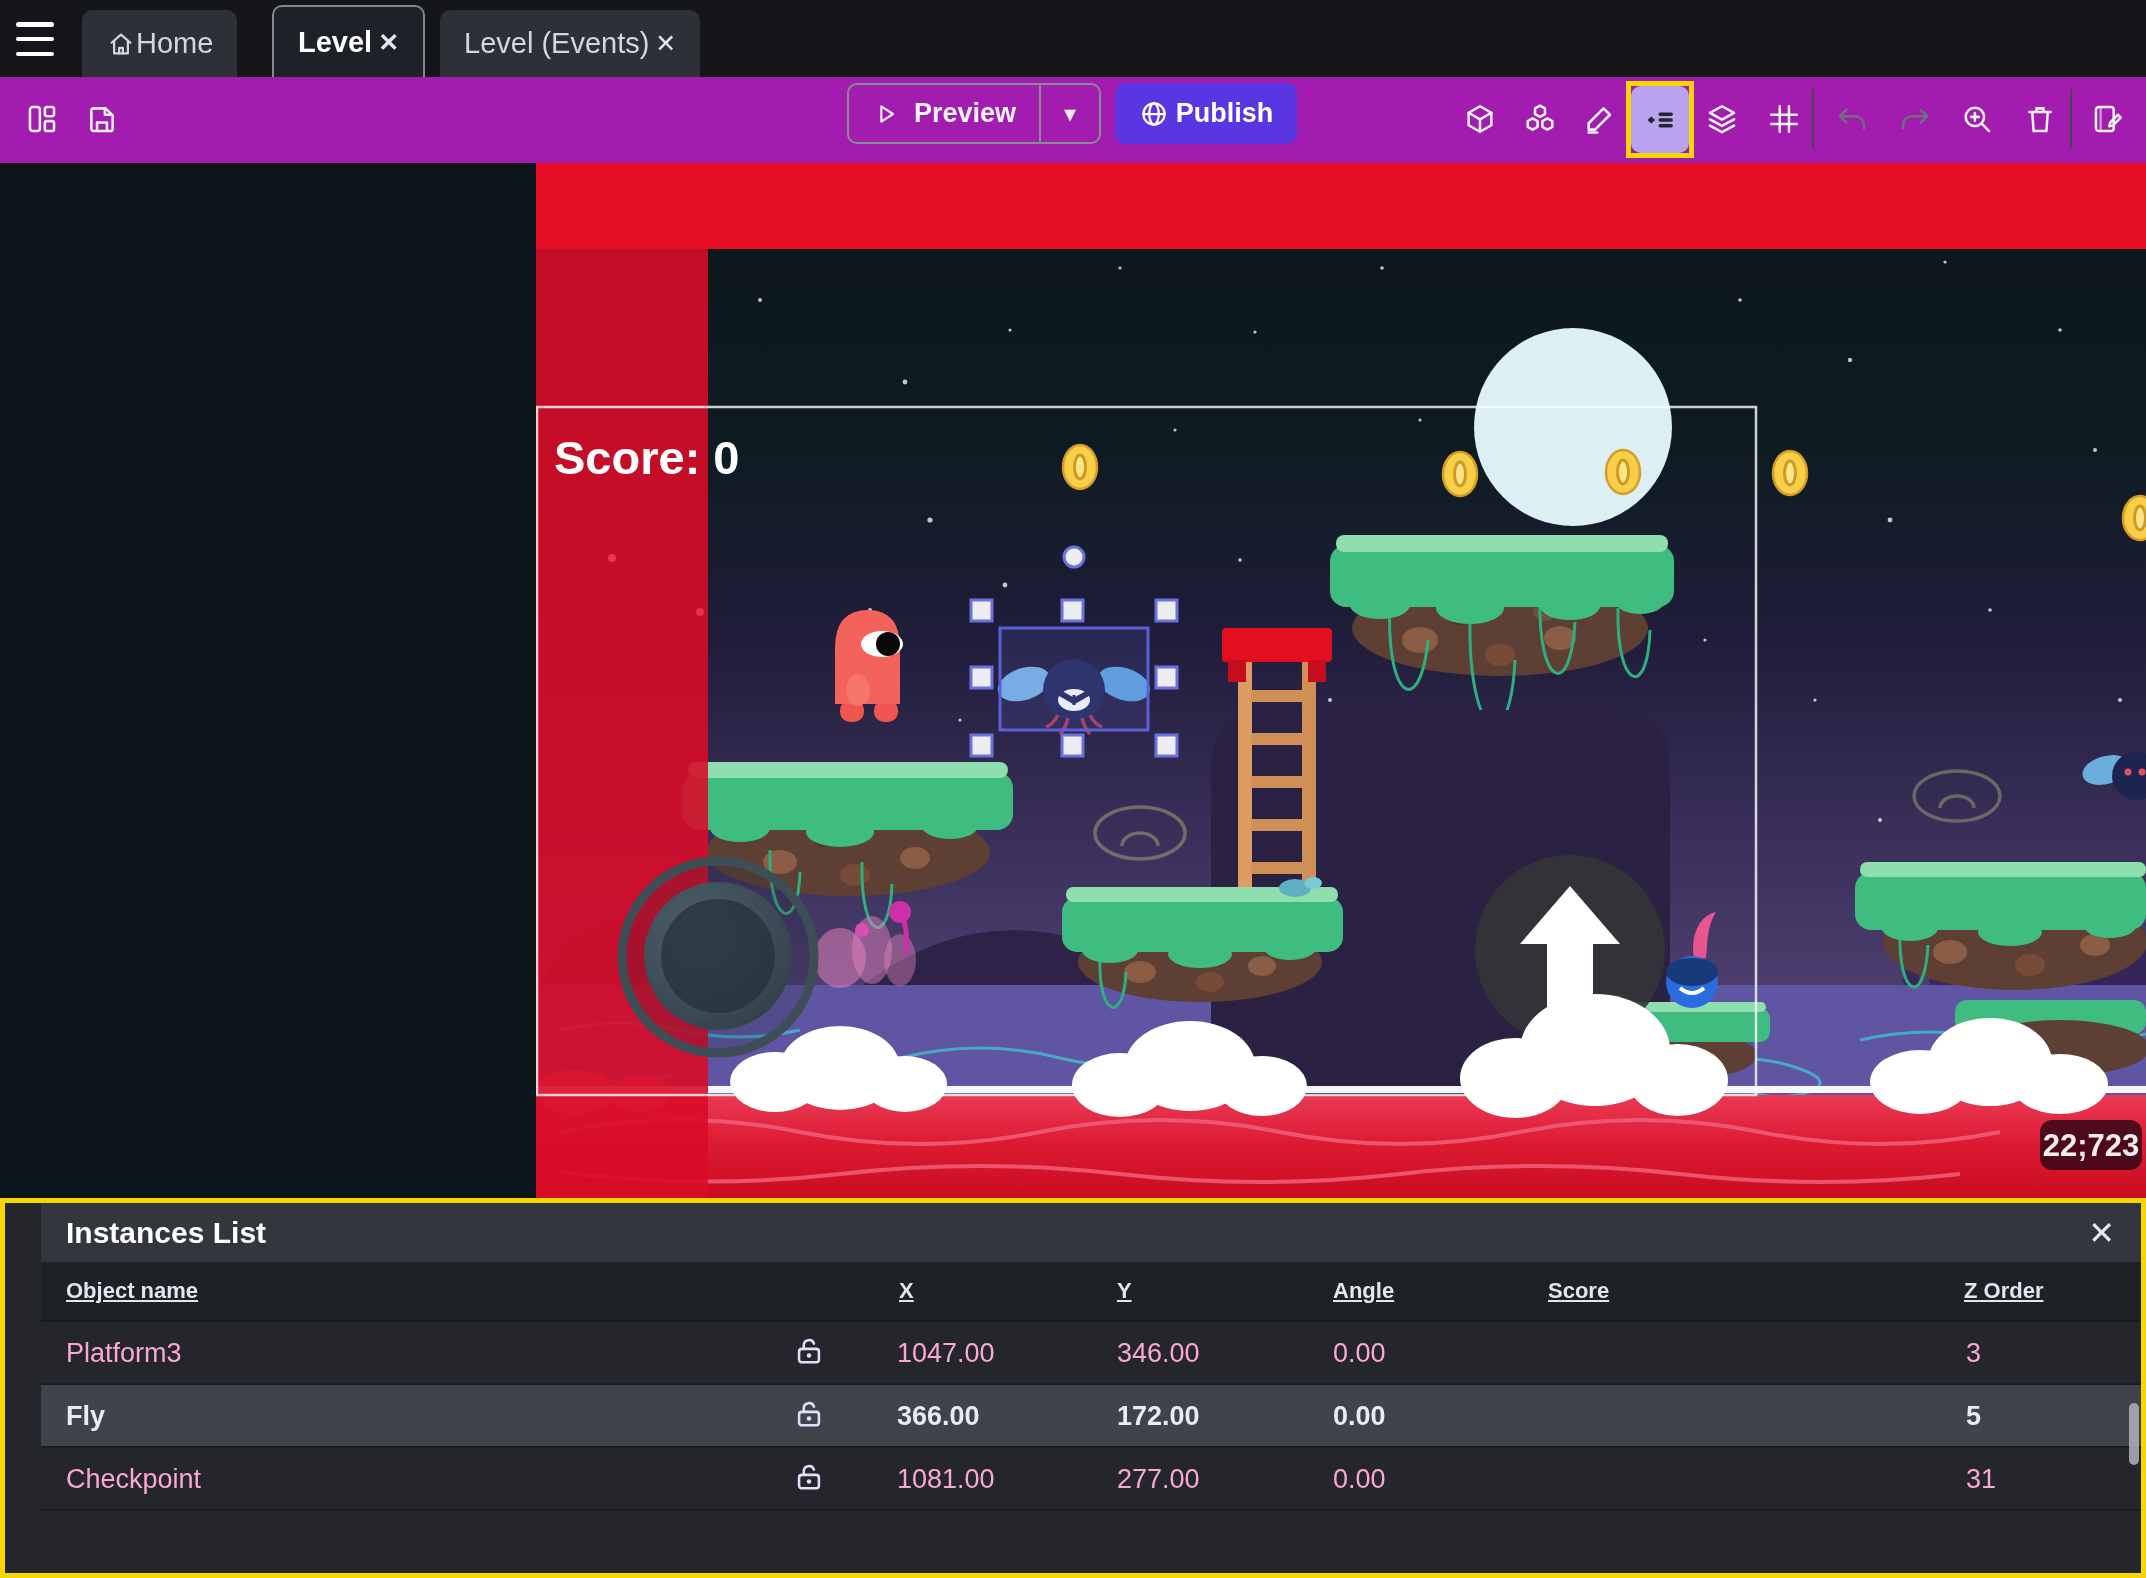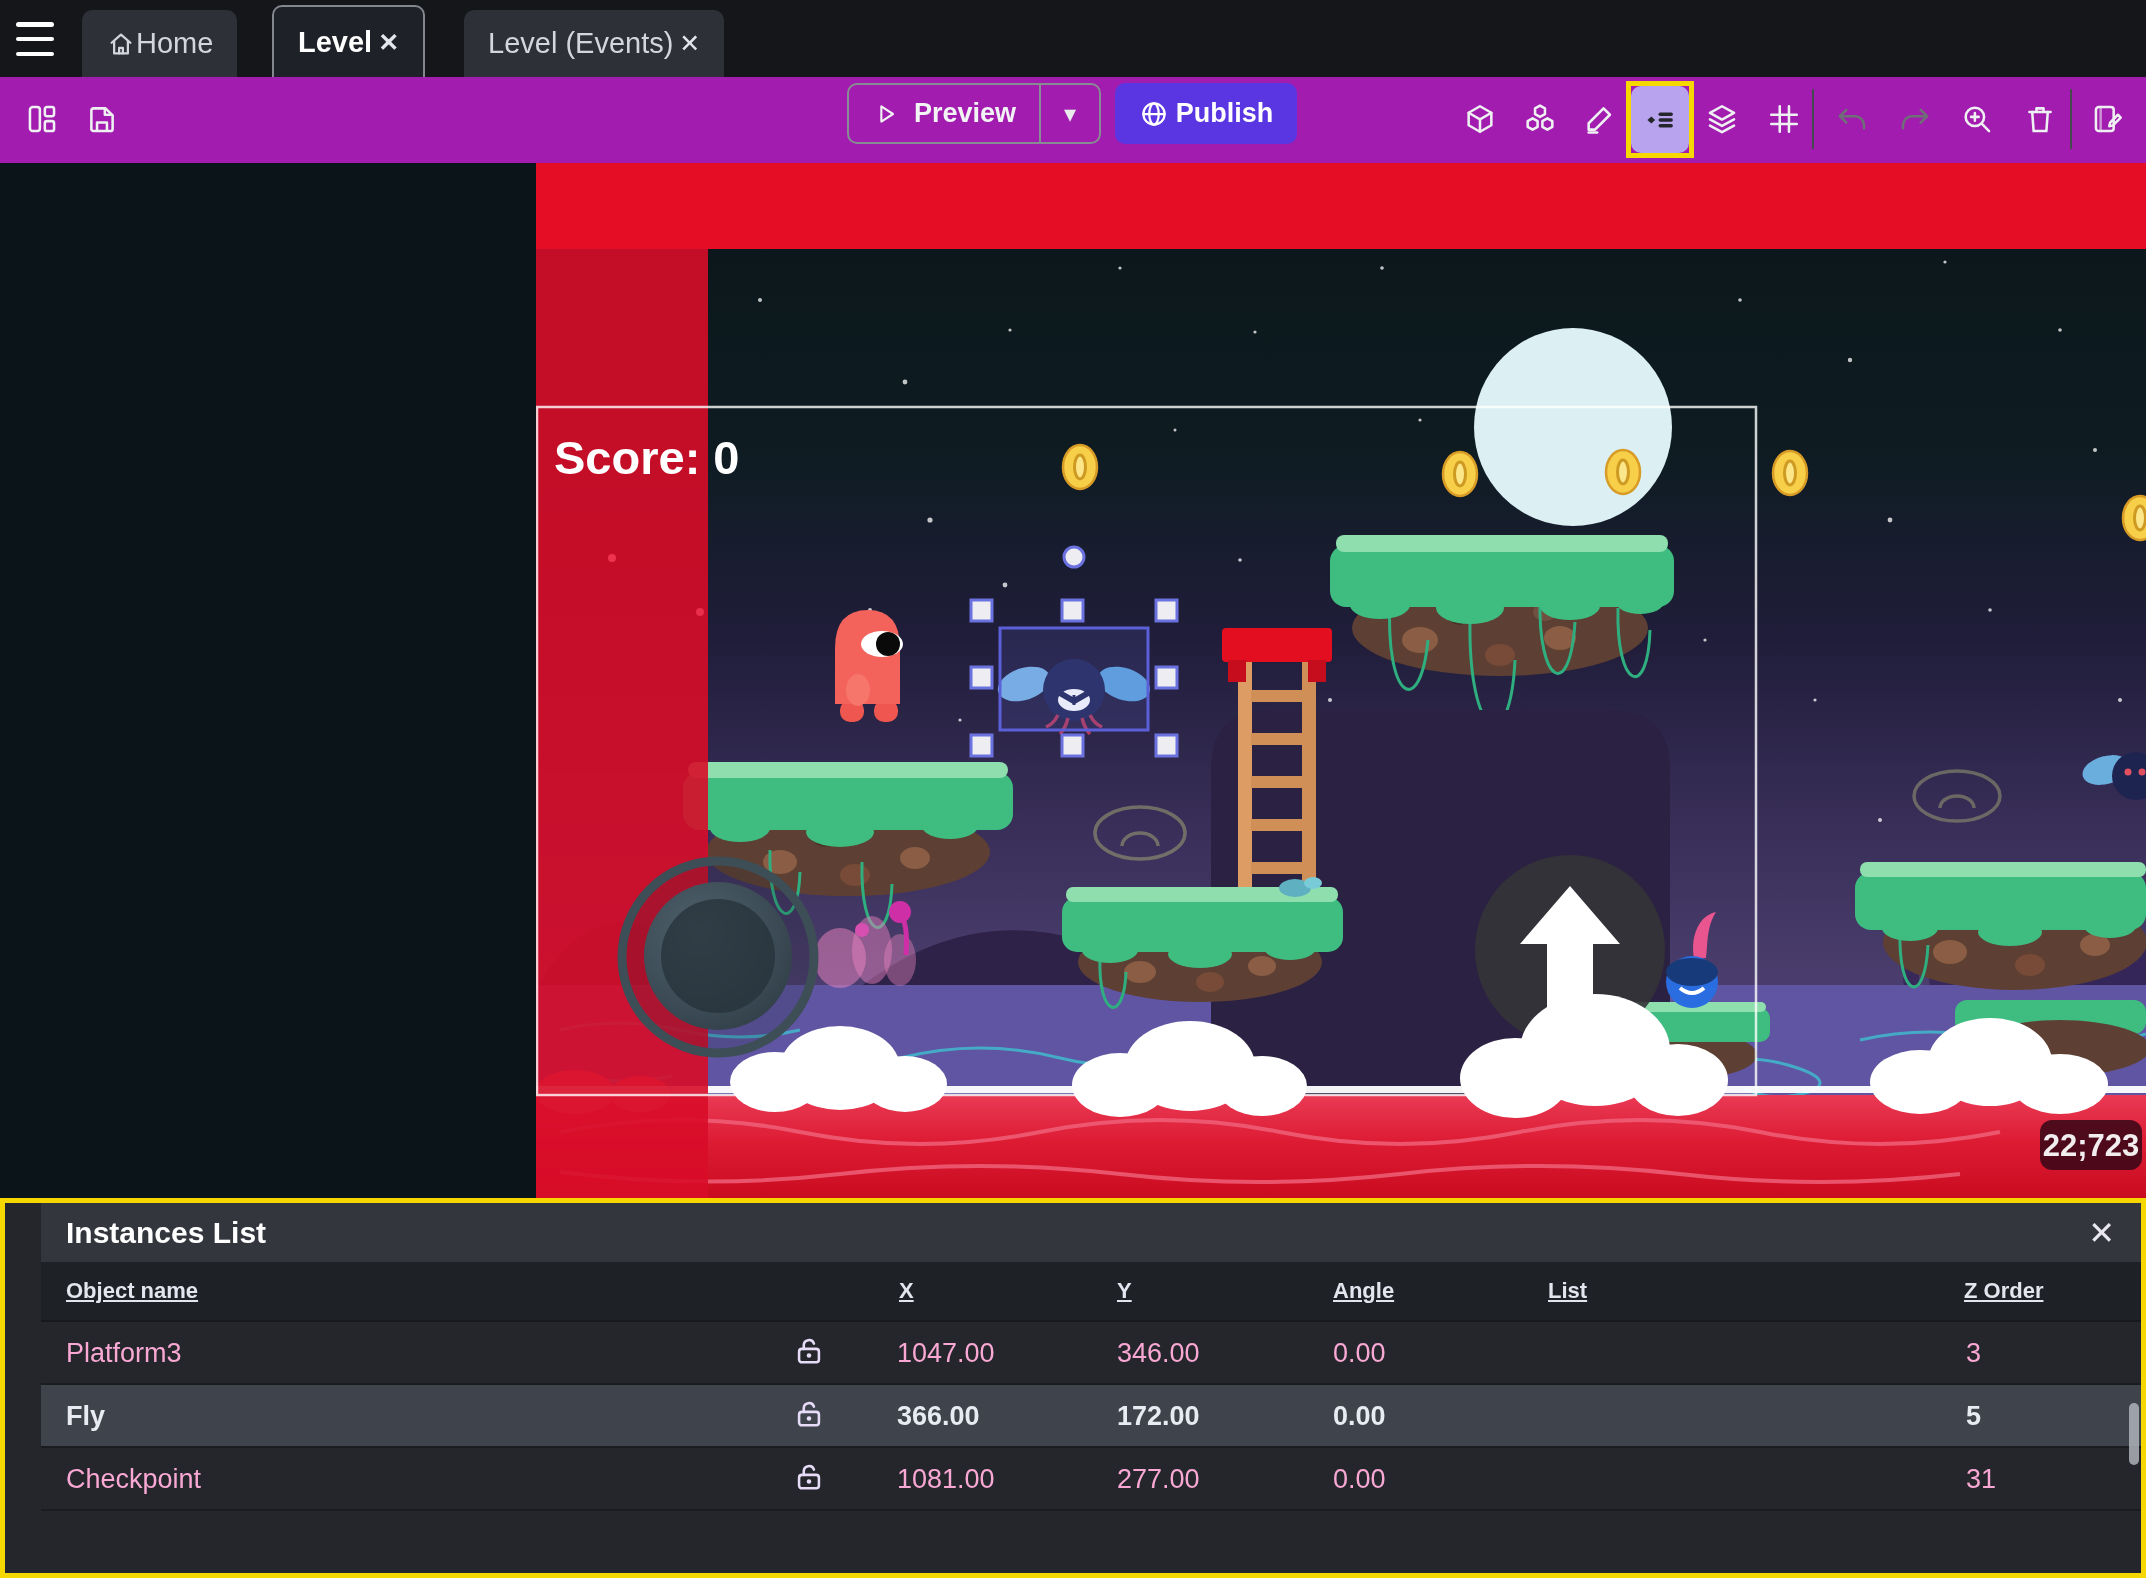--- a/index.html
+++ b/index.html
@@ -8,21 +8,21 @@
   .app { position:relative; width:2146px; height:1578px; overflow:hidden; background:#0b1418; }
 
   
   .tabbar { position:absolute; left:0; top:0; width:2146px; height:77px; background:#14161a; }
   .hamburger { position:absolute; left:16px; top:22px; width:44px; height:34px; display:flex; flex-direction:column; justify-content:space-between; cursor:pointer; background:none; border:none; }
   .hamburger span { display:block; width:38px; height:4.5px; border-radius:3px; background:#ffffff; }
   .tab { position:absolute; top:10px; height:67px; display:flex; align-items:center; gap:0; padding:0 24px; border-radius:10px 10px 0 0; background:#2d3036; color:#d3d7dd; font-size:29px; cursor:pointer;justify-content:space-between; }
   .tab .tab-close { font-size:25px; color:#e3e6ec; margin-left:6px; cursor:pointer; }
   .tab-home { left:82px; }
   .tab-active { left:272px; top:5px; height:72px; background:#1e2127; border:2px solid #83878f; border-bottom:none; color:#ffffff; font-weight:700; }
-  .tab-events { left:464px; }
+  .tab-events { left:440px; }
   .home-ico { width:30px; height:30px; stroke:#cfd3da; }
 
   
   .toolbar { position:absolute; left:0; top:77px; width:2146px; height:86px; background:#a21caf; }
   .tbtn { position:absolute; top:10px; width:52px; height:64px; display:flex; align-items:center; justify-content:center; background:none; border:none; color:#eef0f2; cursor:pointer; }
   .tbtn svg { width:34px; height:34px; }
   .tbtn.dim { color:#6d7076; }
   .tico { fill:none; stroke:currentColor; stroke-width:1.8; stroke-linecap:round; stroke-linejoin:round; }
   .sep { position:absolute; top:12px; width:2px; height:60px; background:#45484e; }
   .preview-btn { position:absolute; left:847px; top:6px; width:254px; height:61px; border:2px solid #878b92; border-radius:10px; display:flex; align-items:stretch; background:transparent; color:#f2f3f5; cursor:pointer; }
@@ -515,21 +515,21 @@
   <div class="panel">
     <div class="panel-title-row">
       <span class="panel-title">Instances List</span>
       <button class="panel-close">✕</button>
     </div>
     <div class="hdr-row">
       <span class="c-name">Object name</span>
       <span class="c-x">X</span>
       <span class="c-y">Y</span>
       <span class="c-angle">Angle</span>
-      <span class="c-layer">List</span>
+      <span class="c-layer">Score</span>
       <span class="c-z">Z Order</span>
     </div>
 
     <div class="irow">
       <span class="c-name">Platform3</span>
       <button class="lock-btn">
         <svg class="tico" viewBox="0 0 24 24">
             <rect x="5" y="10.5" width="14" height="9.5" rx="2"></rect>
             <path d="M8.3 10.5V8a3.7 3.7 0 0 1 7.2-1.2"></path>
             <circle cx="12" cy="15.2" r="1.6" fill="currentColor" stroke="none"></circle>

